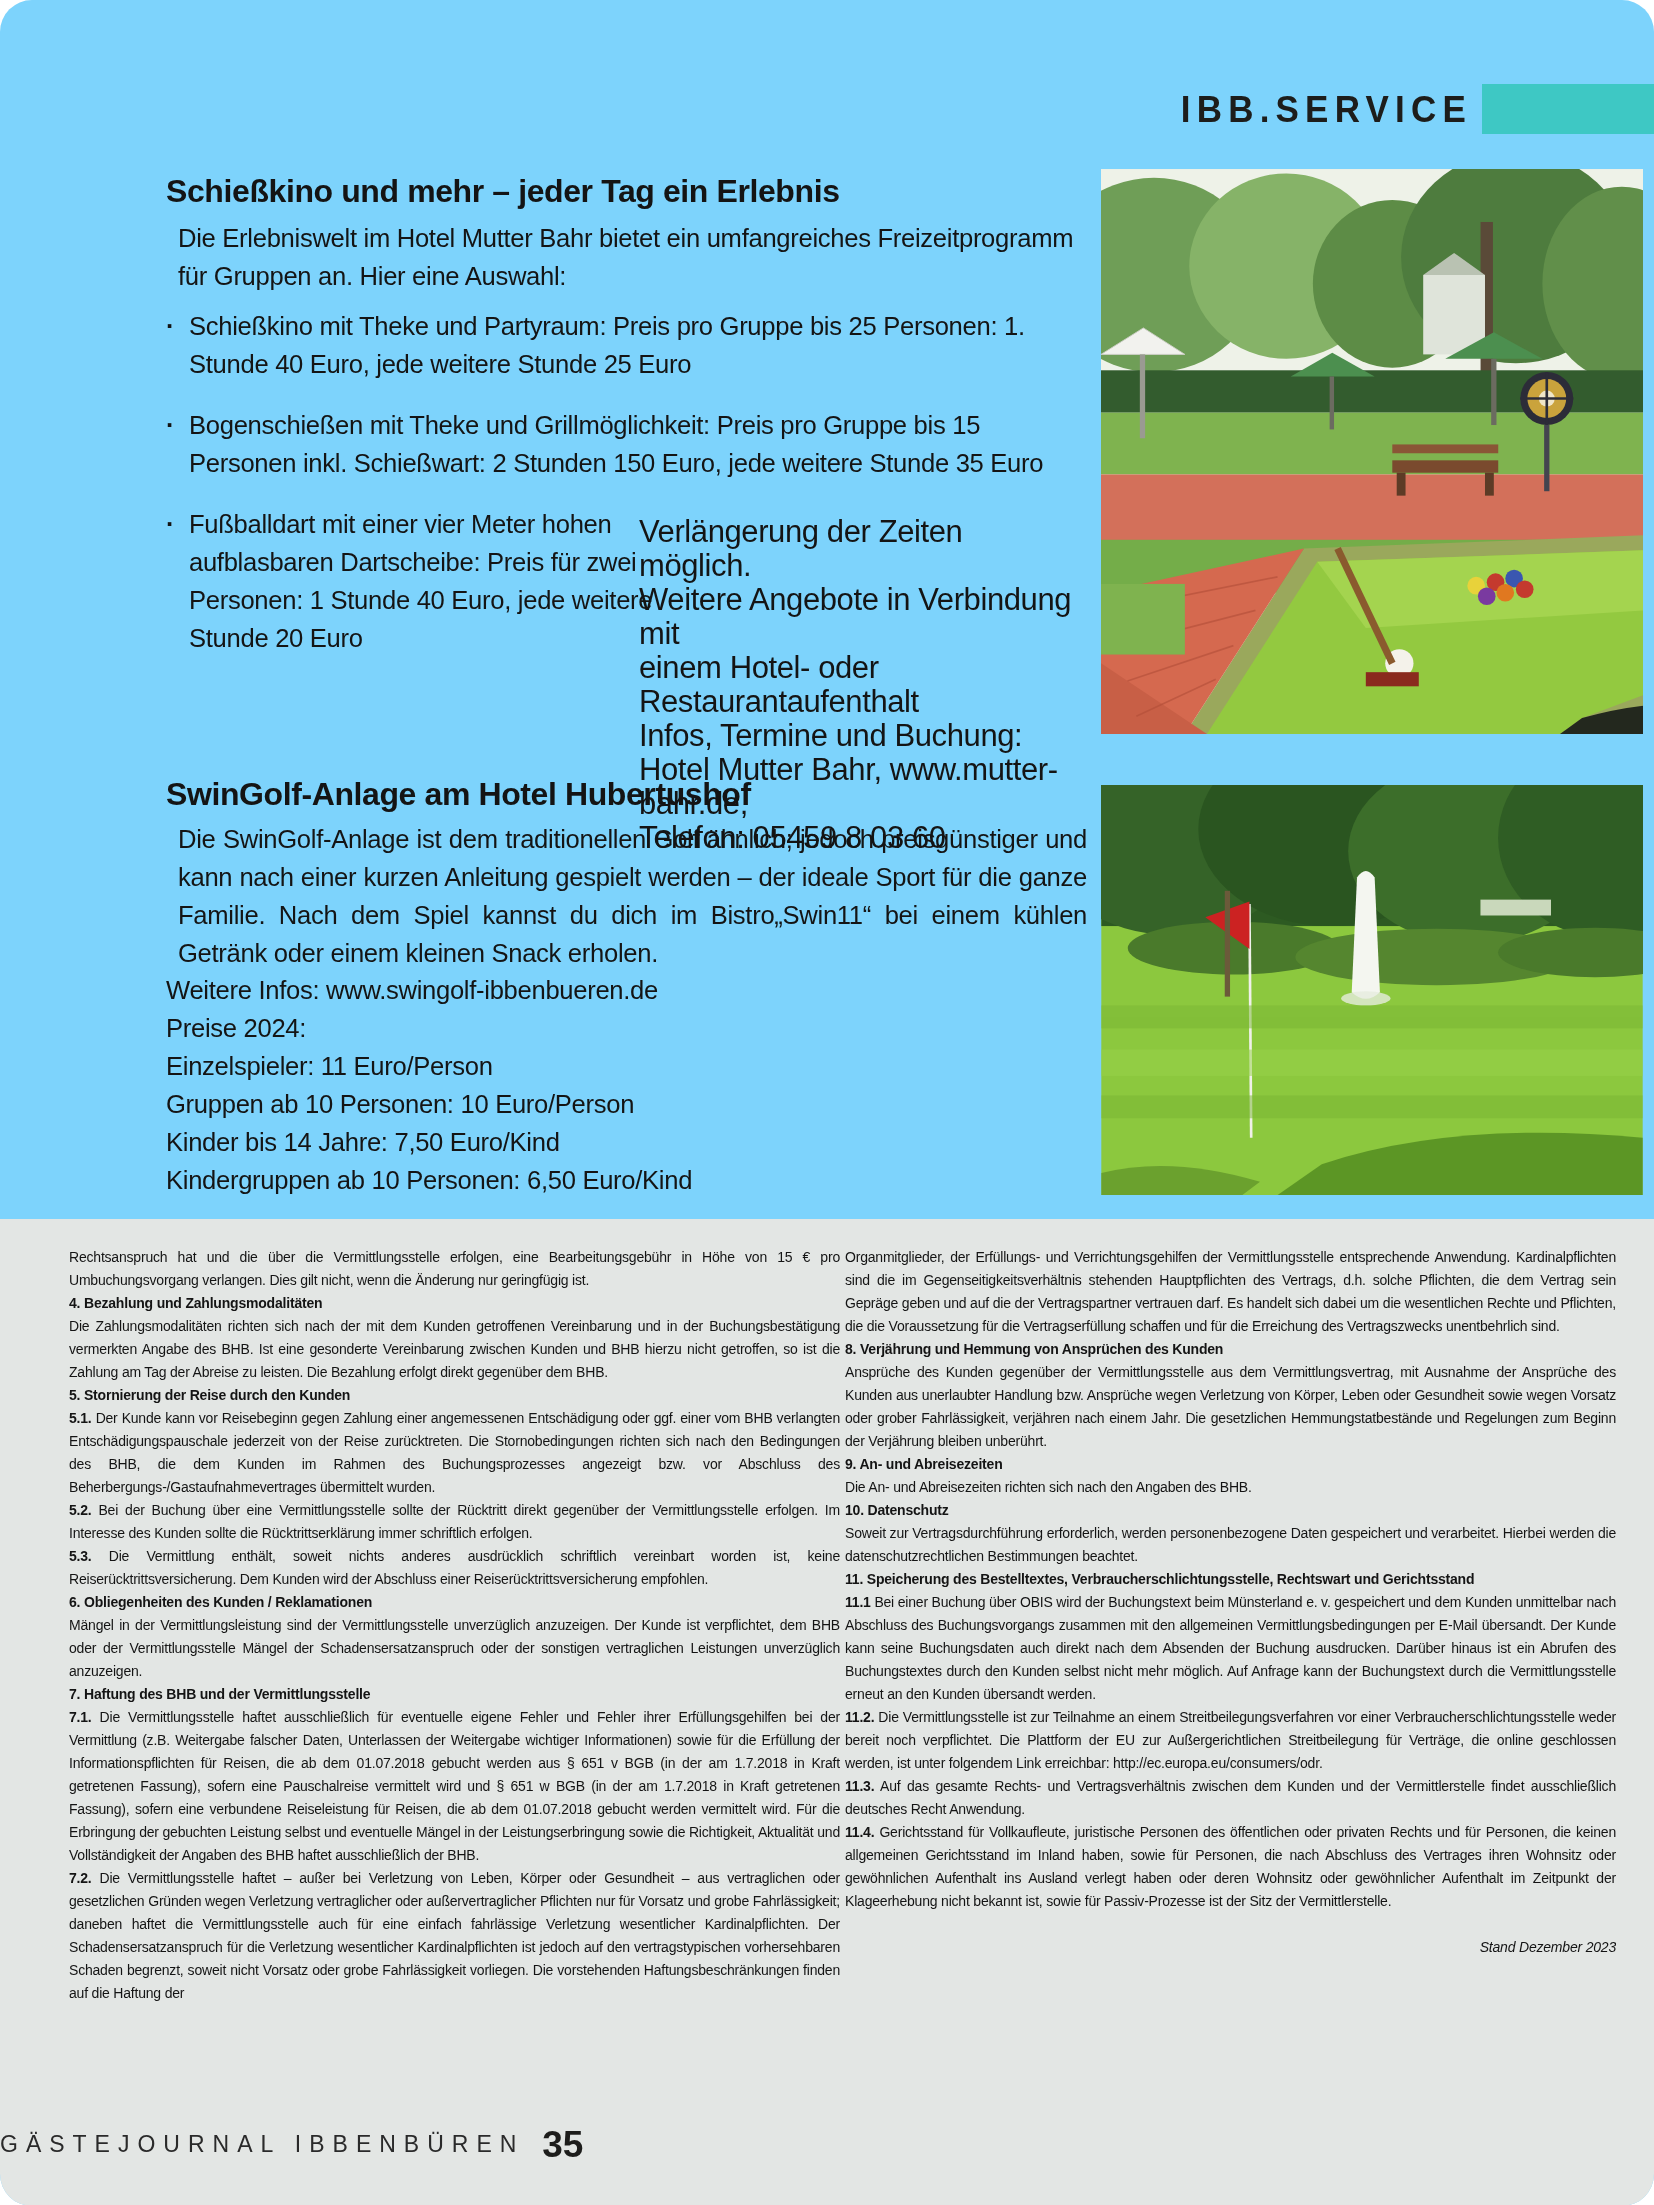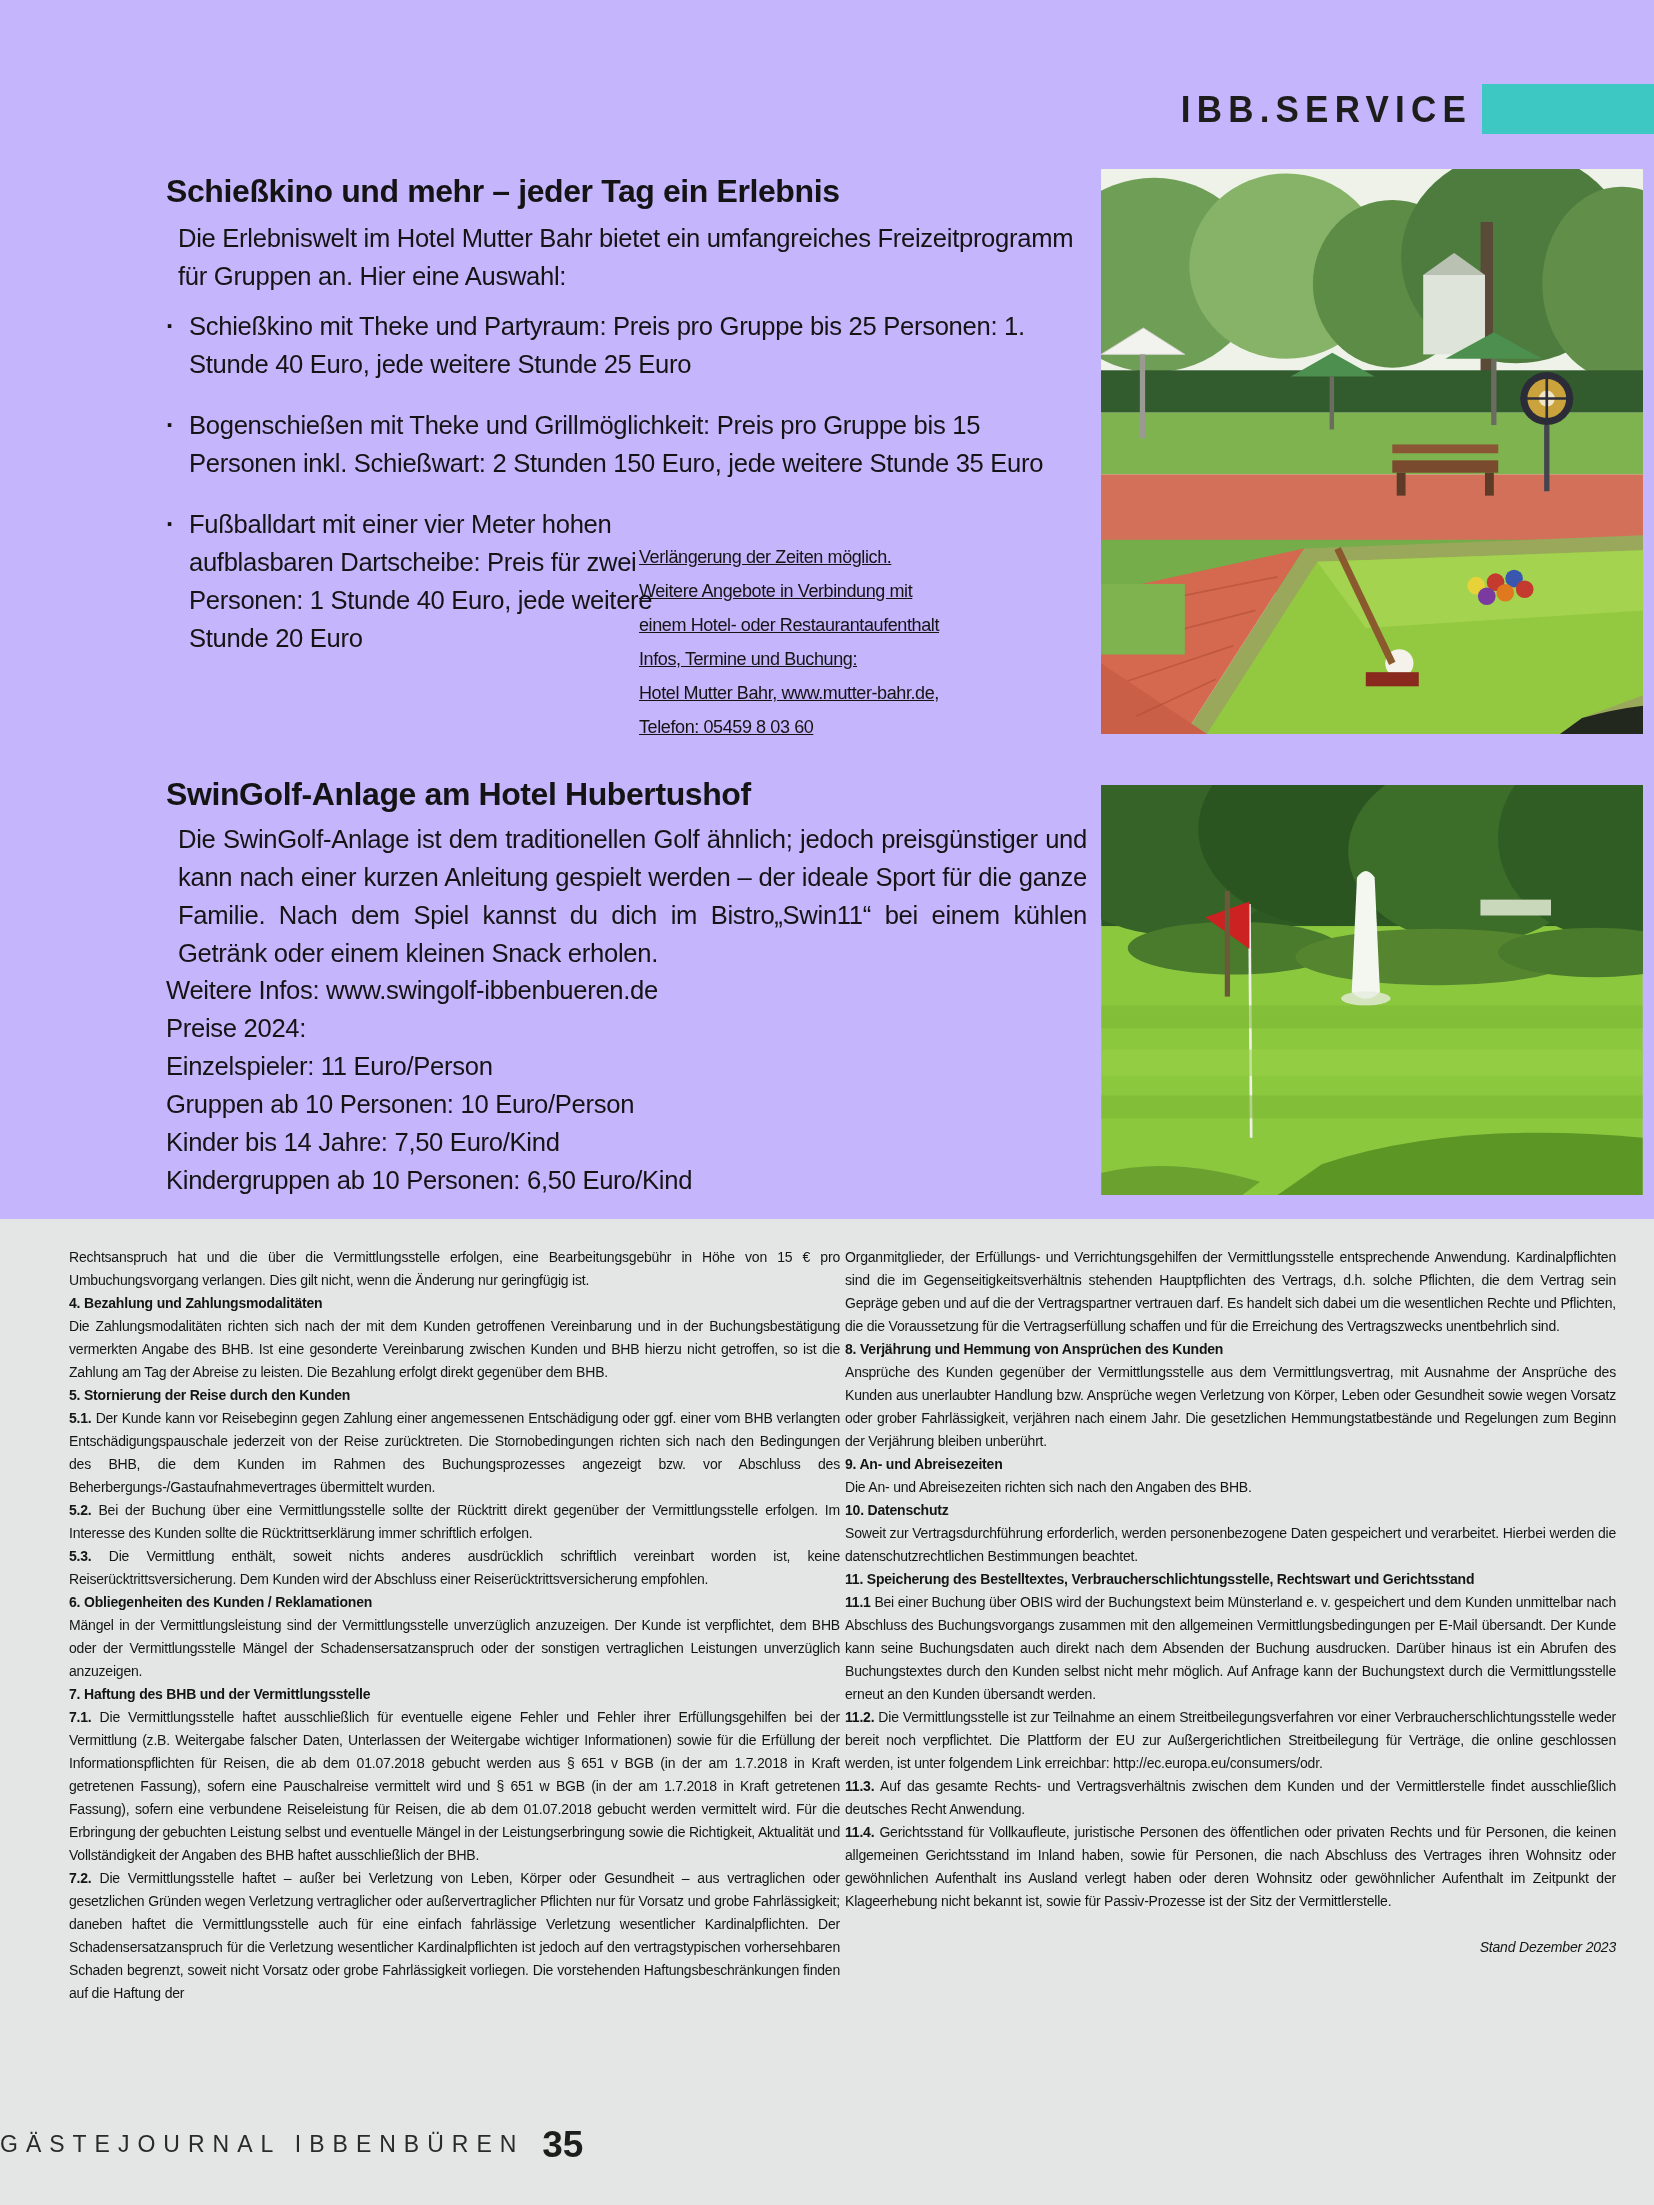--- a/index.html
+++ b/index.html
@@ -1,17 +1,17 @@
 <!DOCTYPE html>
 <html style="font-size:14px"><head>
 <meta charset="utf-8">
 <style>
   html,body{margin:0;padding:0;background:#fff;}
-  .page{position:relative;width:1654px;height:2206px;background:#c4b5fd;overflow:hidden;
-        font-family:"Liberation Sans","DejaVu Sans",sans-serif;color:#141414;}
+  .page{position:relative;width:1654px;height:2206px;background:#7dd3fc;overflow:hidden;
+        font-family:"Liberation Sans","DejaVu Sans",sans-serif;color:#141414;border-radius:32px;}
 
   
   .header-title{position:absolute;top:84px;left:0;width:1472px;height:50px;line-height:50px;
         text-align:right;font-size:35px;font-weight:bold;letter-spacing:6.2px;color:#1d1d1b;
         transform:scaleY(1.05);}
   .teal-bar{position:absolute;top:84px;left:1482px;width:172px;height:50px;background:#3ec8c4;}
 
   
   .a-title{position:absolute;left:166px;width:909px;font-size:32px;font-weight:bold;
         letter-spacing:-0.4px;margin:0;}
@@ -20,22 +20,22 @@
   .just{text-align:justify;}
 
   
   ul.bullets{position:absolute;left:189px;top:307px;width:891px;margin:0;padding:0;
         list-style:none;font-size:25.6px;line-height:38px;letter-spacing:-0.3px;}
   ul.bullets li{position:relative;margin:0 0 23px 0;}
   ul.bullets li::before{content:"·";position:absolute;left:-23px;top:0;font-weight:bold;}
   ul.bullets li.narrow{width:494px;}
 
   
-  .infobox{position:absolute;left:639px;top:540px;width:437px;font-size:18px;line-height:34px;
-        letter-spacing:-0.4px;text-decoration:underline;}
+  .infobox{position:absolute;left:639px;top:515px;width:437px;font-size:31px;line-height:34px;
+        letter-spacing:-0.4px;}
 
   
   .lines-block{position:absolute;left:166px;width:909px;font-size:25.6px;line-height:38px;
         letter-spacing:-0.3px;}
 
   
   .photo{position:absolute;left:1101px;width:542px;overflow:hidden;}
   .photo svg{display:block;}
 
   

